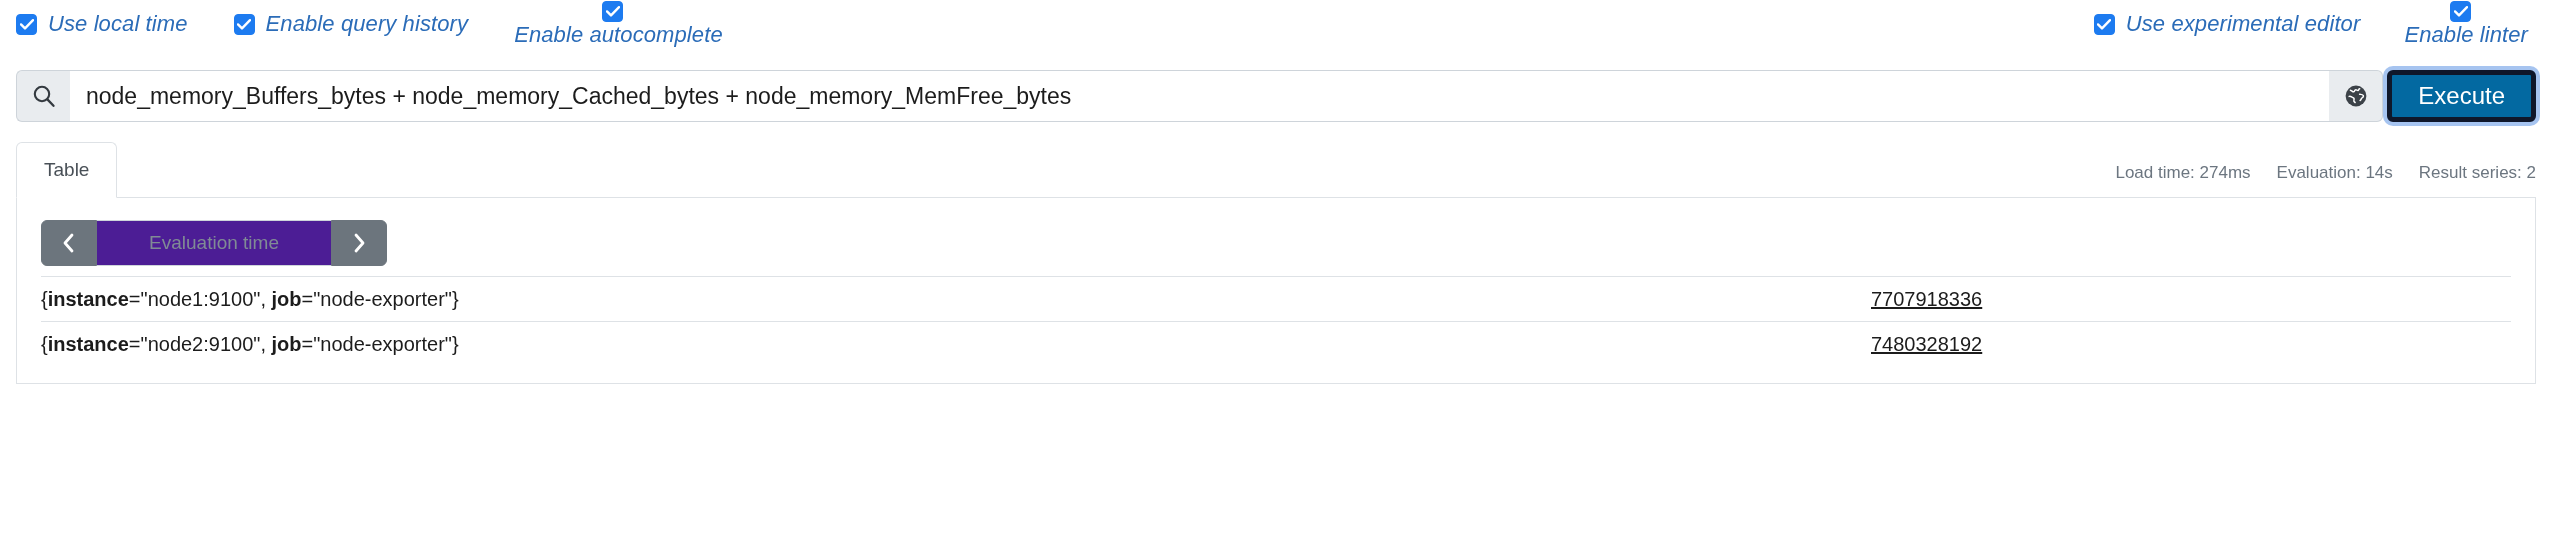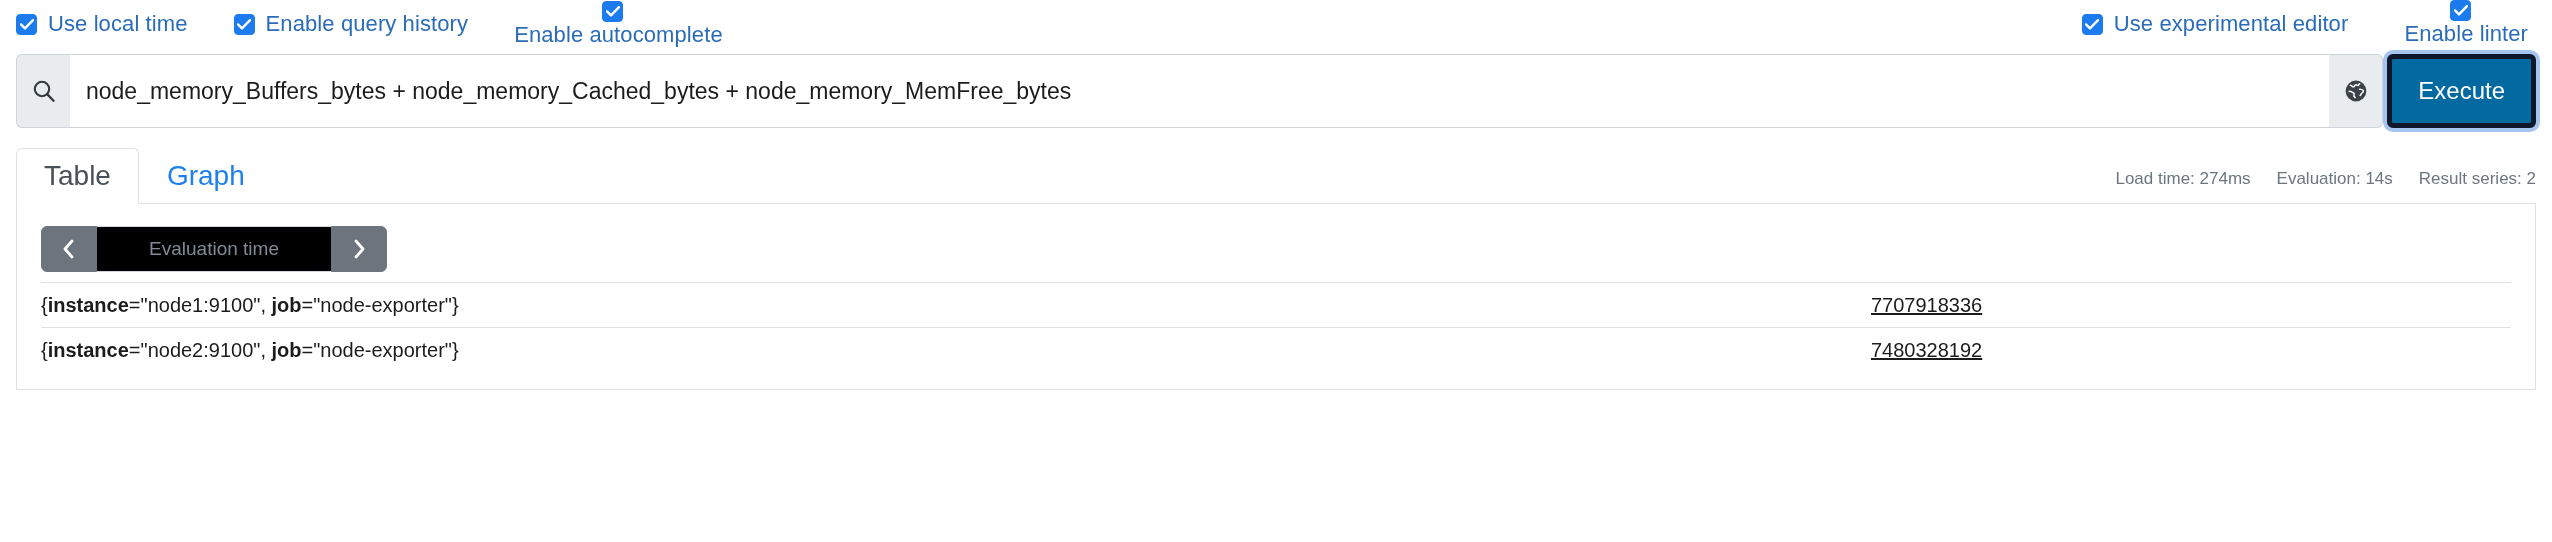--- a/index.html
+++ b/index.html
@@ -26,25 +26,25 @@
   
   .options-row {
     height: 48px;
     display: flex;
     align-items: center;
     position: relative;
   }
   .opt-group-left { display: flex; align-items: center; }
   .opt-group-right {
     display: flex;
+    align-items: center;
     position: absolute;
     right: 0;
     top: 0;
     height: 48px;
-    gap: 12px;
   }
   .opt {
     display: flex;
     align-items: center;
     margin-right: 46px;
     white-space: nowrap;
   }
   .opt:last-child { margin-right: 0; flex-direction: column; }
   .opt-group-right .opt { margin-right: 44px; }
   .opt-group-right .opt:last-child { margin-right: 8px; }
@@ -60,28 +60,29 @@
     justify-content: center;
     margin-right: 11px;
     flex: 0 0 auto;
   }
   .cbox svg { display: block; }
   .opt-label {
     font-size: 22px;
     line-height: 26px;
     color: #2b6cb8;
     letter-spacing: 0.1px;
+    font-style: italic;
   }
 
   
   .query-row {
-    height: 74px;
+    height: 52px;
     display: flex;
     align-items: stretch;
-    margin-top: 6px;
+    margin-top: 22px;
   }
   .input-group {
     display: flex;
     flex: 1 1 auto;
     align-items: stretch;
     min-width: 0;
   }
   .ig-prepend {
     width: 54px;
     background: #e9ecef;
@@ -141,21 +142,21 @@
   
   .tabs-row {
     margin-top: 18px;
     position: relative;
     height: 58px;
     border-bottom: 1px solid #dee2e6;
     display: flex;
     align-items: flex-end;
   }
   .tab {
-    font-size: 28px;
+    font-size: 19px;
     padding: 13px 27px;
     cursor: pointer;
     border: 1px solid transparent;
     border-radius: 6px 6px 0 0;
     margin-bottom: -1px;
     line-height: 28px;
   }
   .tab.active {
     color: #495057;
     background: #fff;
@@ -201,21 +202,21 @@
     justify-content: center;
     cursor: pointer;
   }
   .tc-btn.left { border-radius: 6px 0 0 6px; }
   .tc-btn.right { border-radius: 0 6px 6px 0; }
   .tc-input {
     flex: 1 1 auto;
     border: 1px solid #ced4da;
     border-left: none;
     border-right: none;
-    background: #000000;
+    background: #4c1d95;
     display: flex;
     align-items: center;
     justify-content: center;
     font-size: 19px;
     color: #808b95;
   }
 
   table.results {
     width: 100%;
     border-collapse: collapse;
@@ -323,21 +324,20 @@
           <path d="M7.4 7.2 c1.6 .4 2.1 1.9 3.4 1.6 c1.1 -.3 .4 -1.6 1.6 -1.9 c1.2 -.3 1.9 .9 2.9 .4 c.7 -.4 .3 -1.4 1.4 -1.5 M6.2 13.4 c1.8 -.6 2.4 1.1 3.9 1.3 c1.2 .2 1.1 1.4 .8 2.4 c-.3 1 .4 1.9 1.2 2.4 M16.6 11.2 c1.3 .3 2.7 .1 3.6 1.2 c.7 .9 -.4 2 -1.3 2.6 c-1 .7 -.6 2 -1.8 2.5" fill="none" stroke="#ffffff" stroke-width="1.5" stroke-linecap="round" stroke-linejoin="round"></path>
         </svg>
       </div>
 
     </div>
     <button class="execute-btn">Execute</button>
   </div>
 
   <div class="tabs-row">
     <div class="tab active">Table</div>
-    <div class="tab inactive">Graph</div>
     <div class="meta">
       <span>Load time: 274ms</span>
       <span>Evaluation: 14s</span>
       <span>Result series: 2</span>
     </div>
   </div>
 
   <div class="panel">
 
     <div class="time-control">

